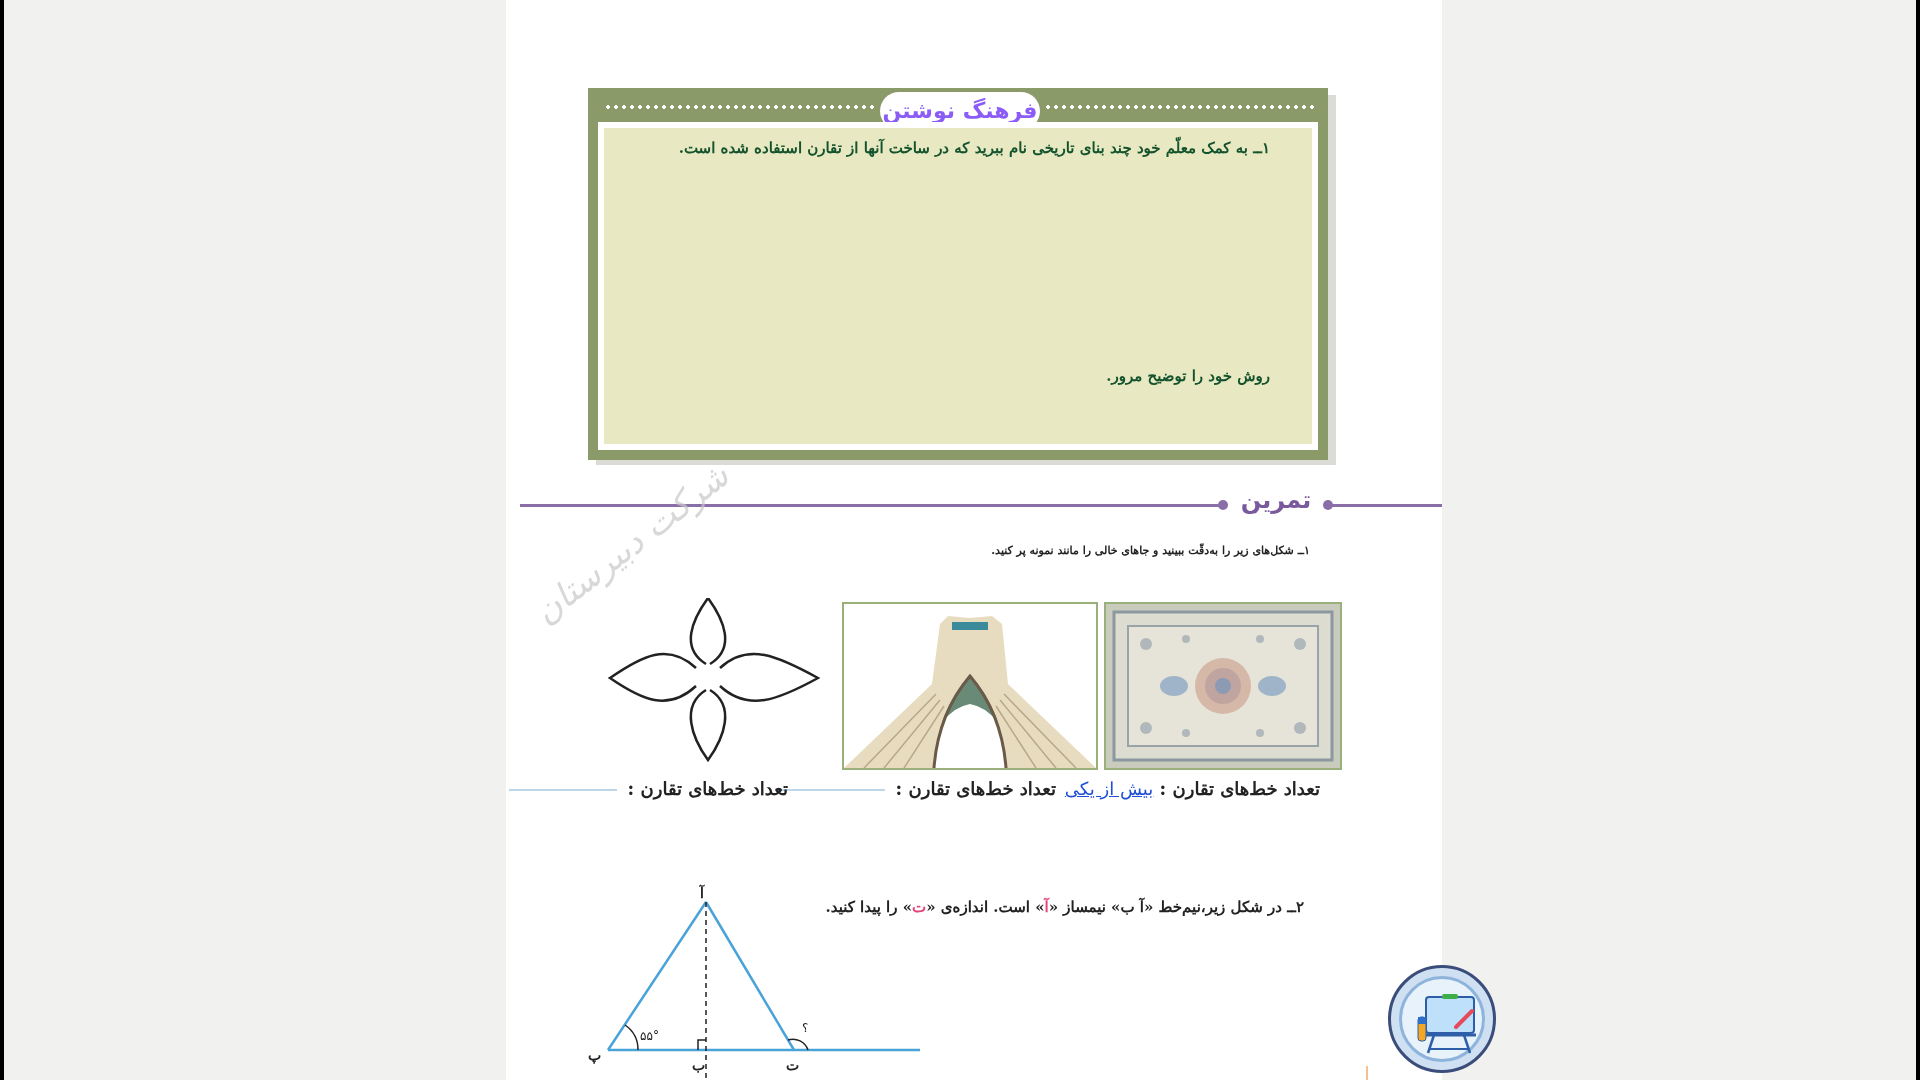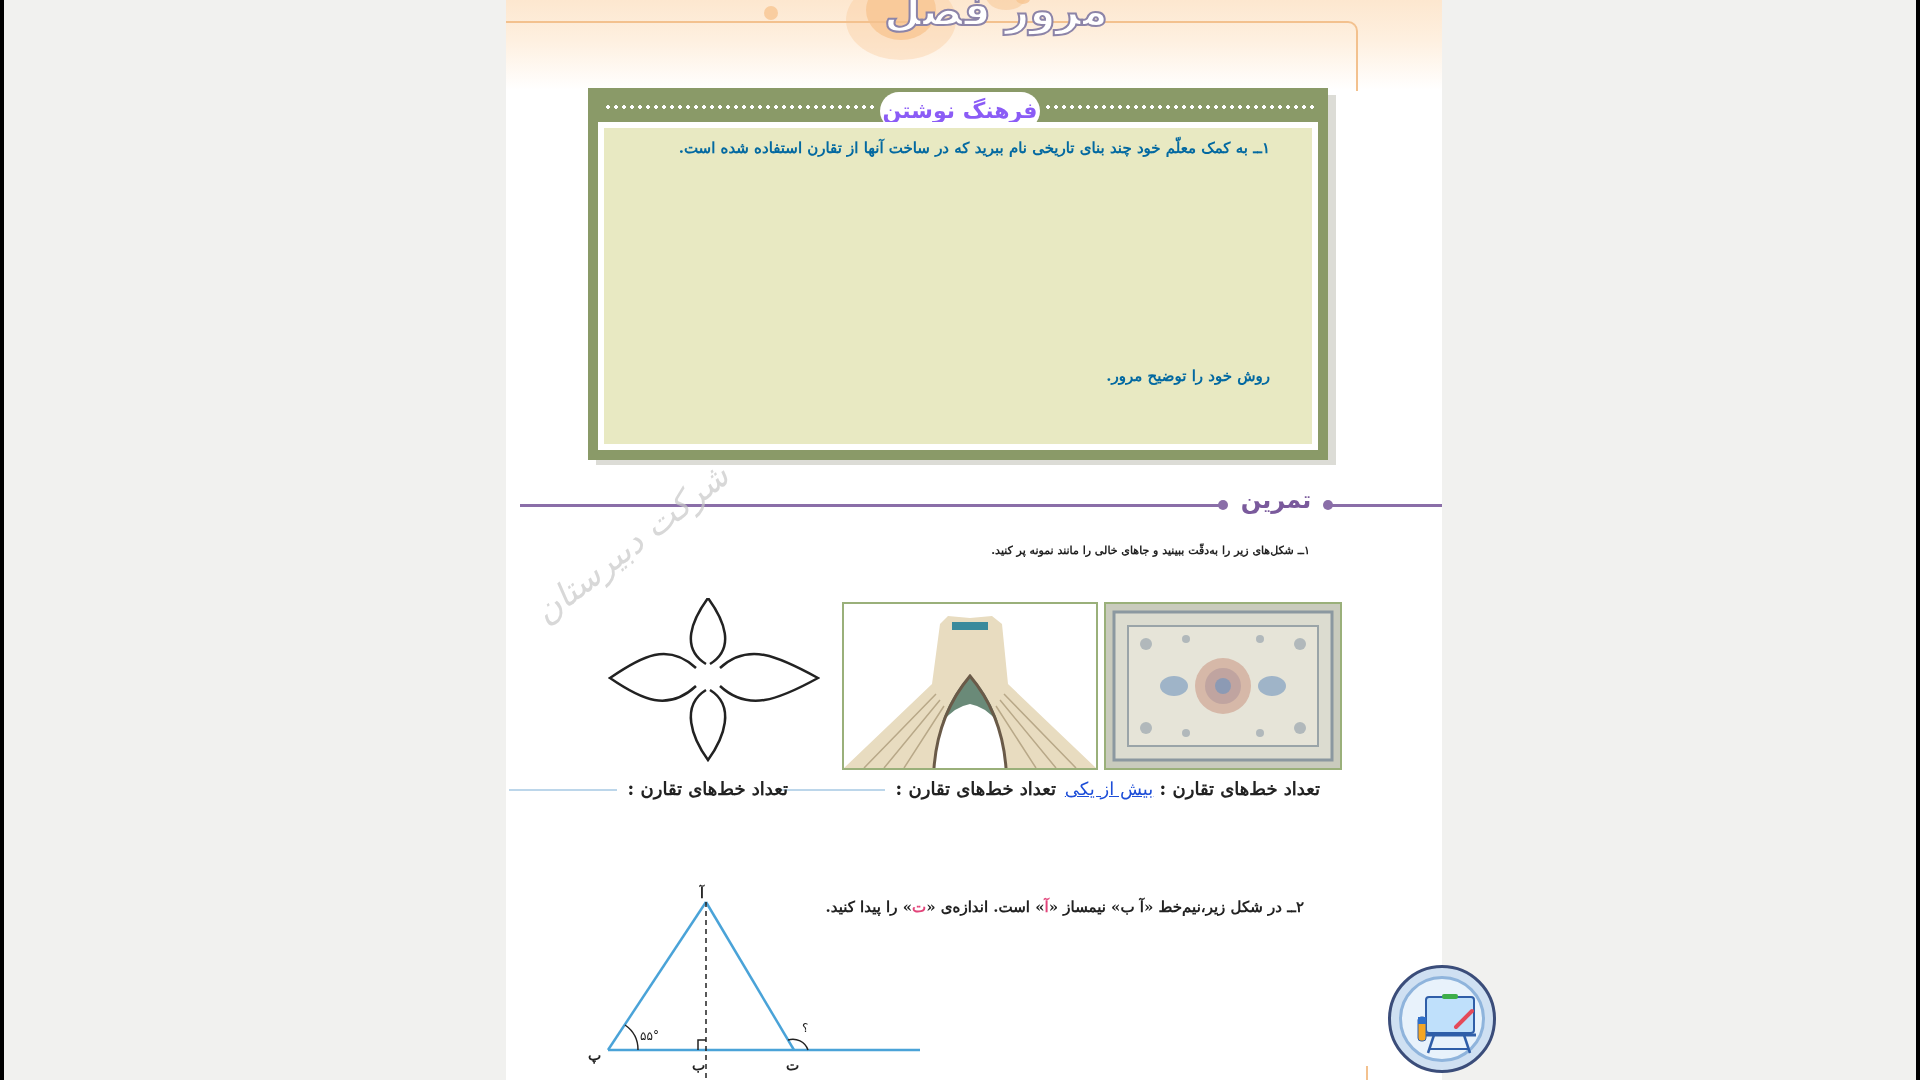--- a/index.html
+++ b/index.html
@@ -61,21 +61,21 @@
     .wbox-title-pill {
       position: absolute; left: 292px; top: 4px; width: 160px; height: 38px;
       background: #ffffff; border-radius: 20px;
     }
     .wbox-title {
       position: absolute; left: 0; top: 0; width: 160px; line-height: 38px; text-align: center;
       color: #8b5cf6; font-size: 22px; font-weight: bold; direction: rtl;
     }
     .q {
       position: absolute; right: 42px; direction: rtl; text-align: right;
-      font-family: "DejaVu Serif", serif; font-size: 15px; font-weight: bold; color: #0369a1;
+      font-family: "DejaVu Serif", serif; font-size: 15px; font-weight: bold; color: #14532d;
       line-height: 32px;
     }
 
     
     .ex-line {
       position: absolute; left: 14px; top: 504px; width: 922px; height: 3px; background: #8a6ea8;
     }
     .ex-dot { position: absolute; top: 500px; width: 10px; height: 10px; border-radius: 50%; background: #8a6ea8; }
     .ex-title-bg { position: absolute; left: 720px; top: 488px; width: 100px; height: 34px; background: #fff; }
     .ex-title {
@@ -128,30 +128,20 @@
     }
   </style>
 </head>
 <body>
 
 <div class="edge left"></div>
 <div class="edge right"></div>
 
 <div class="page">
 
-  <div class="header">
-    <div class="blob" style="left:258px;top:6px;width:14px;height:14px;"></div>
-    <div class="blob" style="left:360px;top:-20px;width:70px;height:60px;"></div>
-    <div class="blob" style="left:340px;top:-20px;width:110px;height:80px;opacity:0.35;"></div>
-    <div class="blob" style="left:480px;top:-18px;width:40px;height:28px;opacity:0.5;"></div>
-    <div class="blob" style="left:510px;top:-6px;width:14px;height:10px;"></div>
-    <div class="header-line"></div>
-    <div class="header-hook"></div>
-    <div class="header-title">مرور فصل</div>
-  </div>
 
   <div class="wbox-shadow"></div>
   <div class="wbox">
     <div class="dots" style="left:16px;width:272px;"></div>
     <div class="dots" style="left:456px;width:270px;"></div>
     <div class="wbox-title-pill">
       <div class="wbox-title">فرهنگ نوشتن</div>
     </div>
     <div class="wbox-inner-white">
       <div class="wbox-inner">

